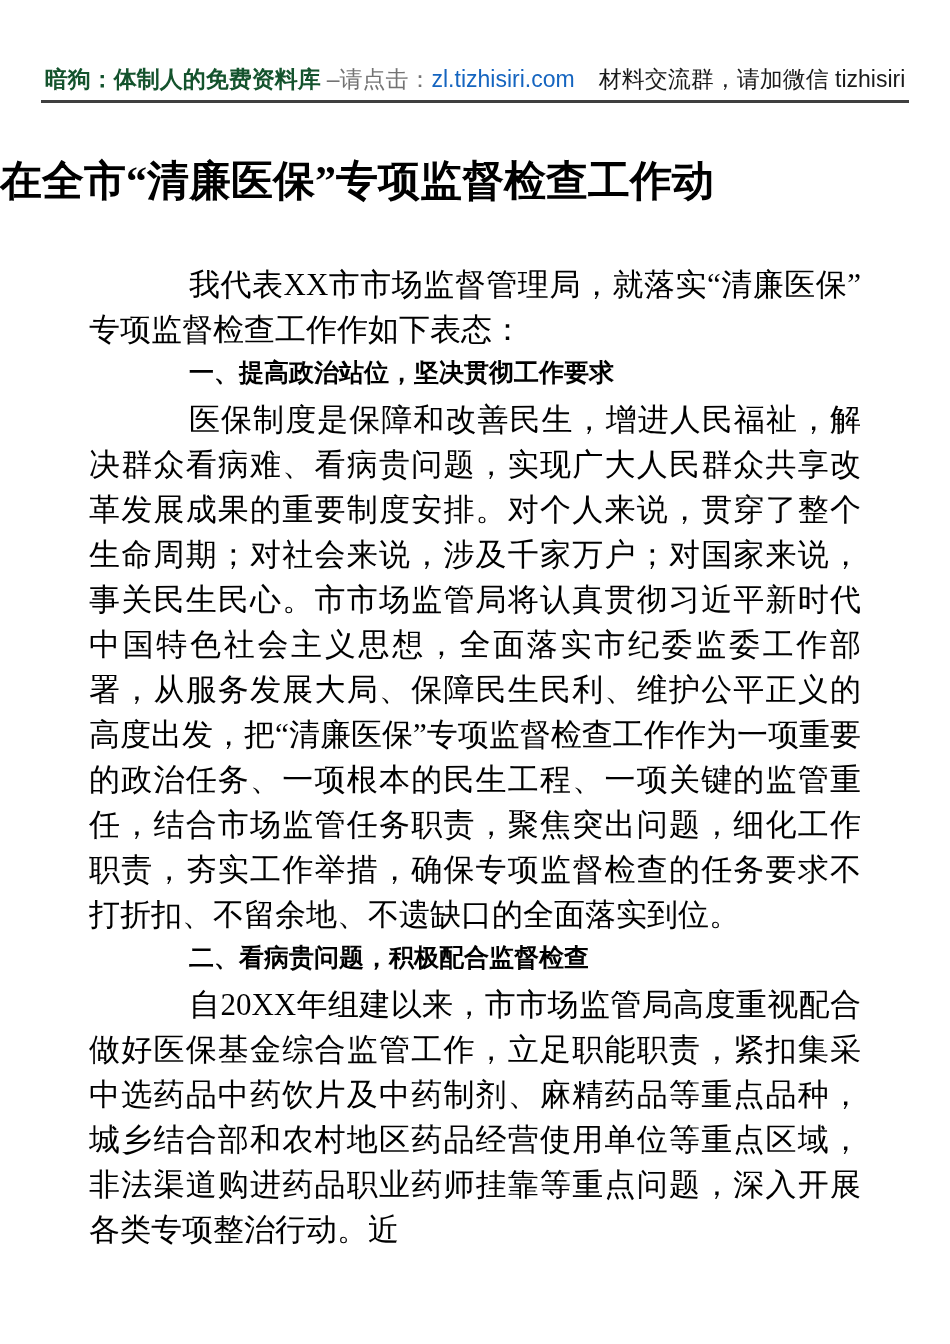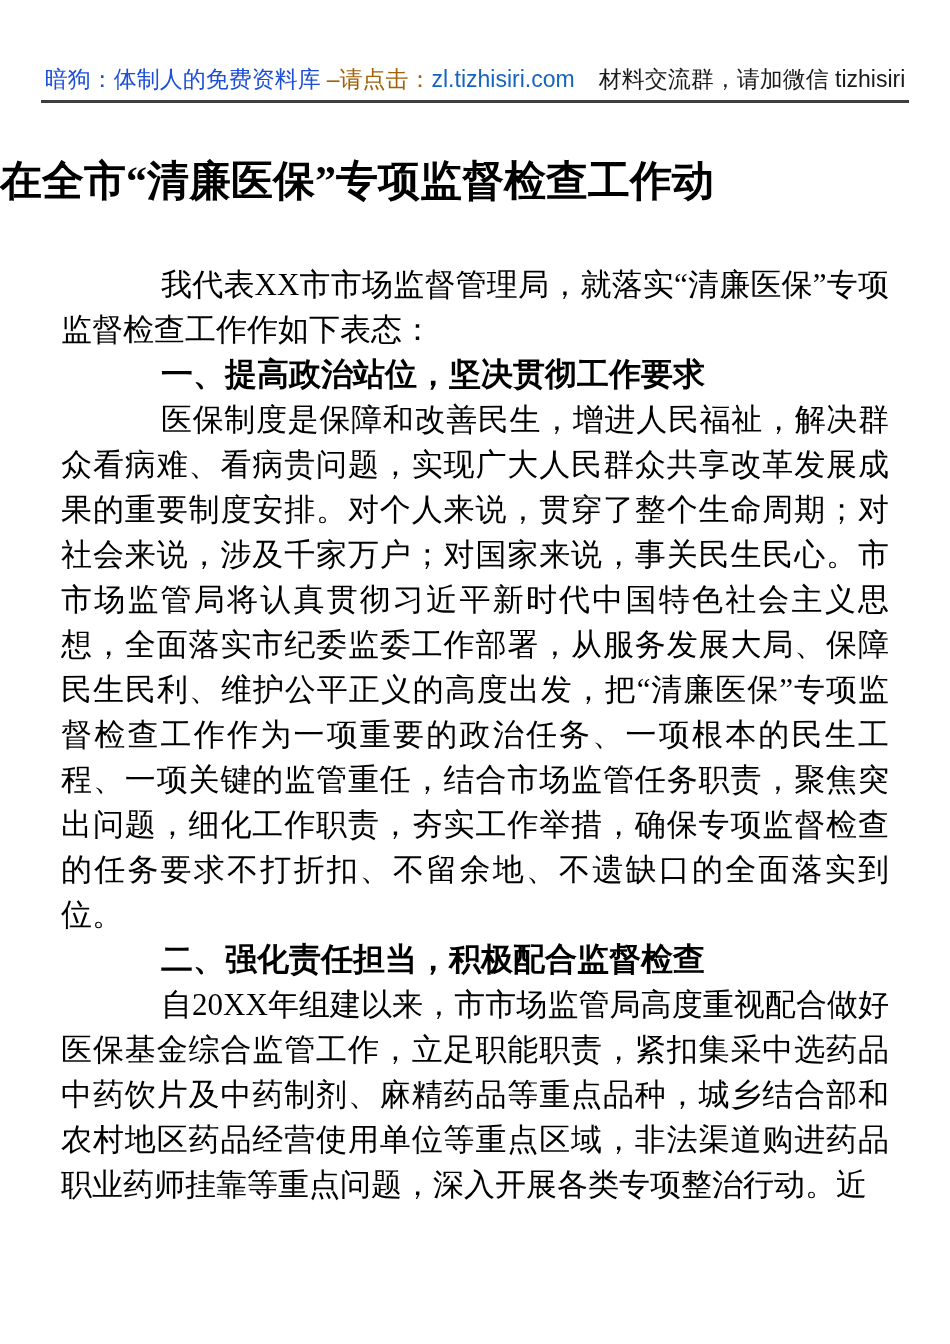--- a/index.html
+++ b/index.html
@@ -18,52 +18,52 @@
   }
   .promo-inner {
     display: inline-block;
     border-bottom: 3px solid #3f3f3f;
     padding: 0 4px 7px 4px;
     font-family: "Liberation Sans", "DejaVu Sans", sans-serif;
     font-size: 23px;
     line-height: 27px;
     white-space: nowrap;
   }
-  .promo-brand { color: #1d4ed8; font-weight: normal; }
-  .promo-prompt { color: #a16207; margin-left: 6px; }
+  .promo-brand { color: #14532d; font-weight: bold; }
+  .promo-prompt { color: #737373; margin-left: 6px; }
   .promo-link { color: #1565c0; text-decoration: none; }
   .promo-right { color: #1a1a1a; margin-left: 24px; }
   
   .doc-title {
     margin-top: 44px;
     text-align: left;
     font-weight: bold;
     font-size: 42px;
     line-height: 69px;
     font-family: "Liberation Serif", "DejaVu Serif", serif;
     letter-spacing: 0px;
   }
   .doc-title .title-line { display: block; }
   
   .doc-body {
     margin-top: 46px;
-    padding: 0 61px;
+    padding: 0 89px;
     font-size: 31px;
     line-height: 45px;
     text-align: justify;
     text-justify: inter-ideograph;
   }
   .para {
     text-indent: 100px;
   }
   .section-heading {
     text-indent: 100px;
-    font-family: Liberation Serif, serif;
+    font-family: Liberation Mono, monospace;
     font-weight: bold;
-    font-size: 32px;
+    font-size: 25px;
     line-height: 45px;
     color: #000000;
   }
 </style>
 </head>
 <body>
 
 <div class="promo-bar">
   <span class="promo-inner">
     <span class="promo-brand">暗狗：体制人的免费资料库</span><span class="promo-prompt">–请点击：</span><a class="promo-link" href="#">zl.tizhisiri.com</a><span class="promo-right">材料交流群，请加微信 tizhisiri</span>
@@ -71,15 +71,15 @@
 </div>
 
 <h1 class="doc-title">
   <span class="title-line">在全市“清廉医保”专项监督检查工作动</span>
 </h1>
 
 <div class="doc-body">
   <p class="para">我代表XX市市场监督管理局，就落实“清廉医保”专项监督检查工作作如下表态：</p>
   <h2 class="section-heading">一、提高政治站位，坚决贯彻工作要求</h2>
   <p class="para">医保制度是保障和改善民生，增进人民福祉，解决群众看病难、看病贵问题，实现广大人民群众共享改革发展成果的重要制度安排。对个人来说，贯穿了整个生命周期；对社会来说，涉及千家万户；对国家来说，事关民生民心。市市场监管局将认真贯彻习近平新时代中国特色社会主义思想，全面落实市纪委监委工作部署，从服务发展大局、保障民生民利、维护公平正义的高度出发，把“清廉医保”专项监督检查工作作为一项重要的政治任务、一项根本的民生工程、一项关键的监管重任，结合市场监管任务职责，聚焦突出问题，细化工作职责，夯实工作举措，确保专项监督检查的任务要求不打折扣、不留余地、不遗缺口的全面落实到位。</p>
-  <h2 class="section-heading">二、强化责任担当，积极配合监督检查</h2>
+  <h2 class="section-heading">二、看病贵问题，积极配合监督检查</h2>
   <p class="para">自20XX年组建以来，市市场监管局高度重视配合做好医保基金综合监管工作，立足职能职责，紧扣集采中选药品中药饮片及中药制剂、麻精药品等重点品种，城乡结合部和农村地区药品经营使用单位等重点区域，非法渠道购进药品职业药师挂靠等重点问题，深入开展各类专项整治行动。近</p>
 </div>
 
 </body></html>

